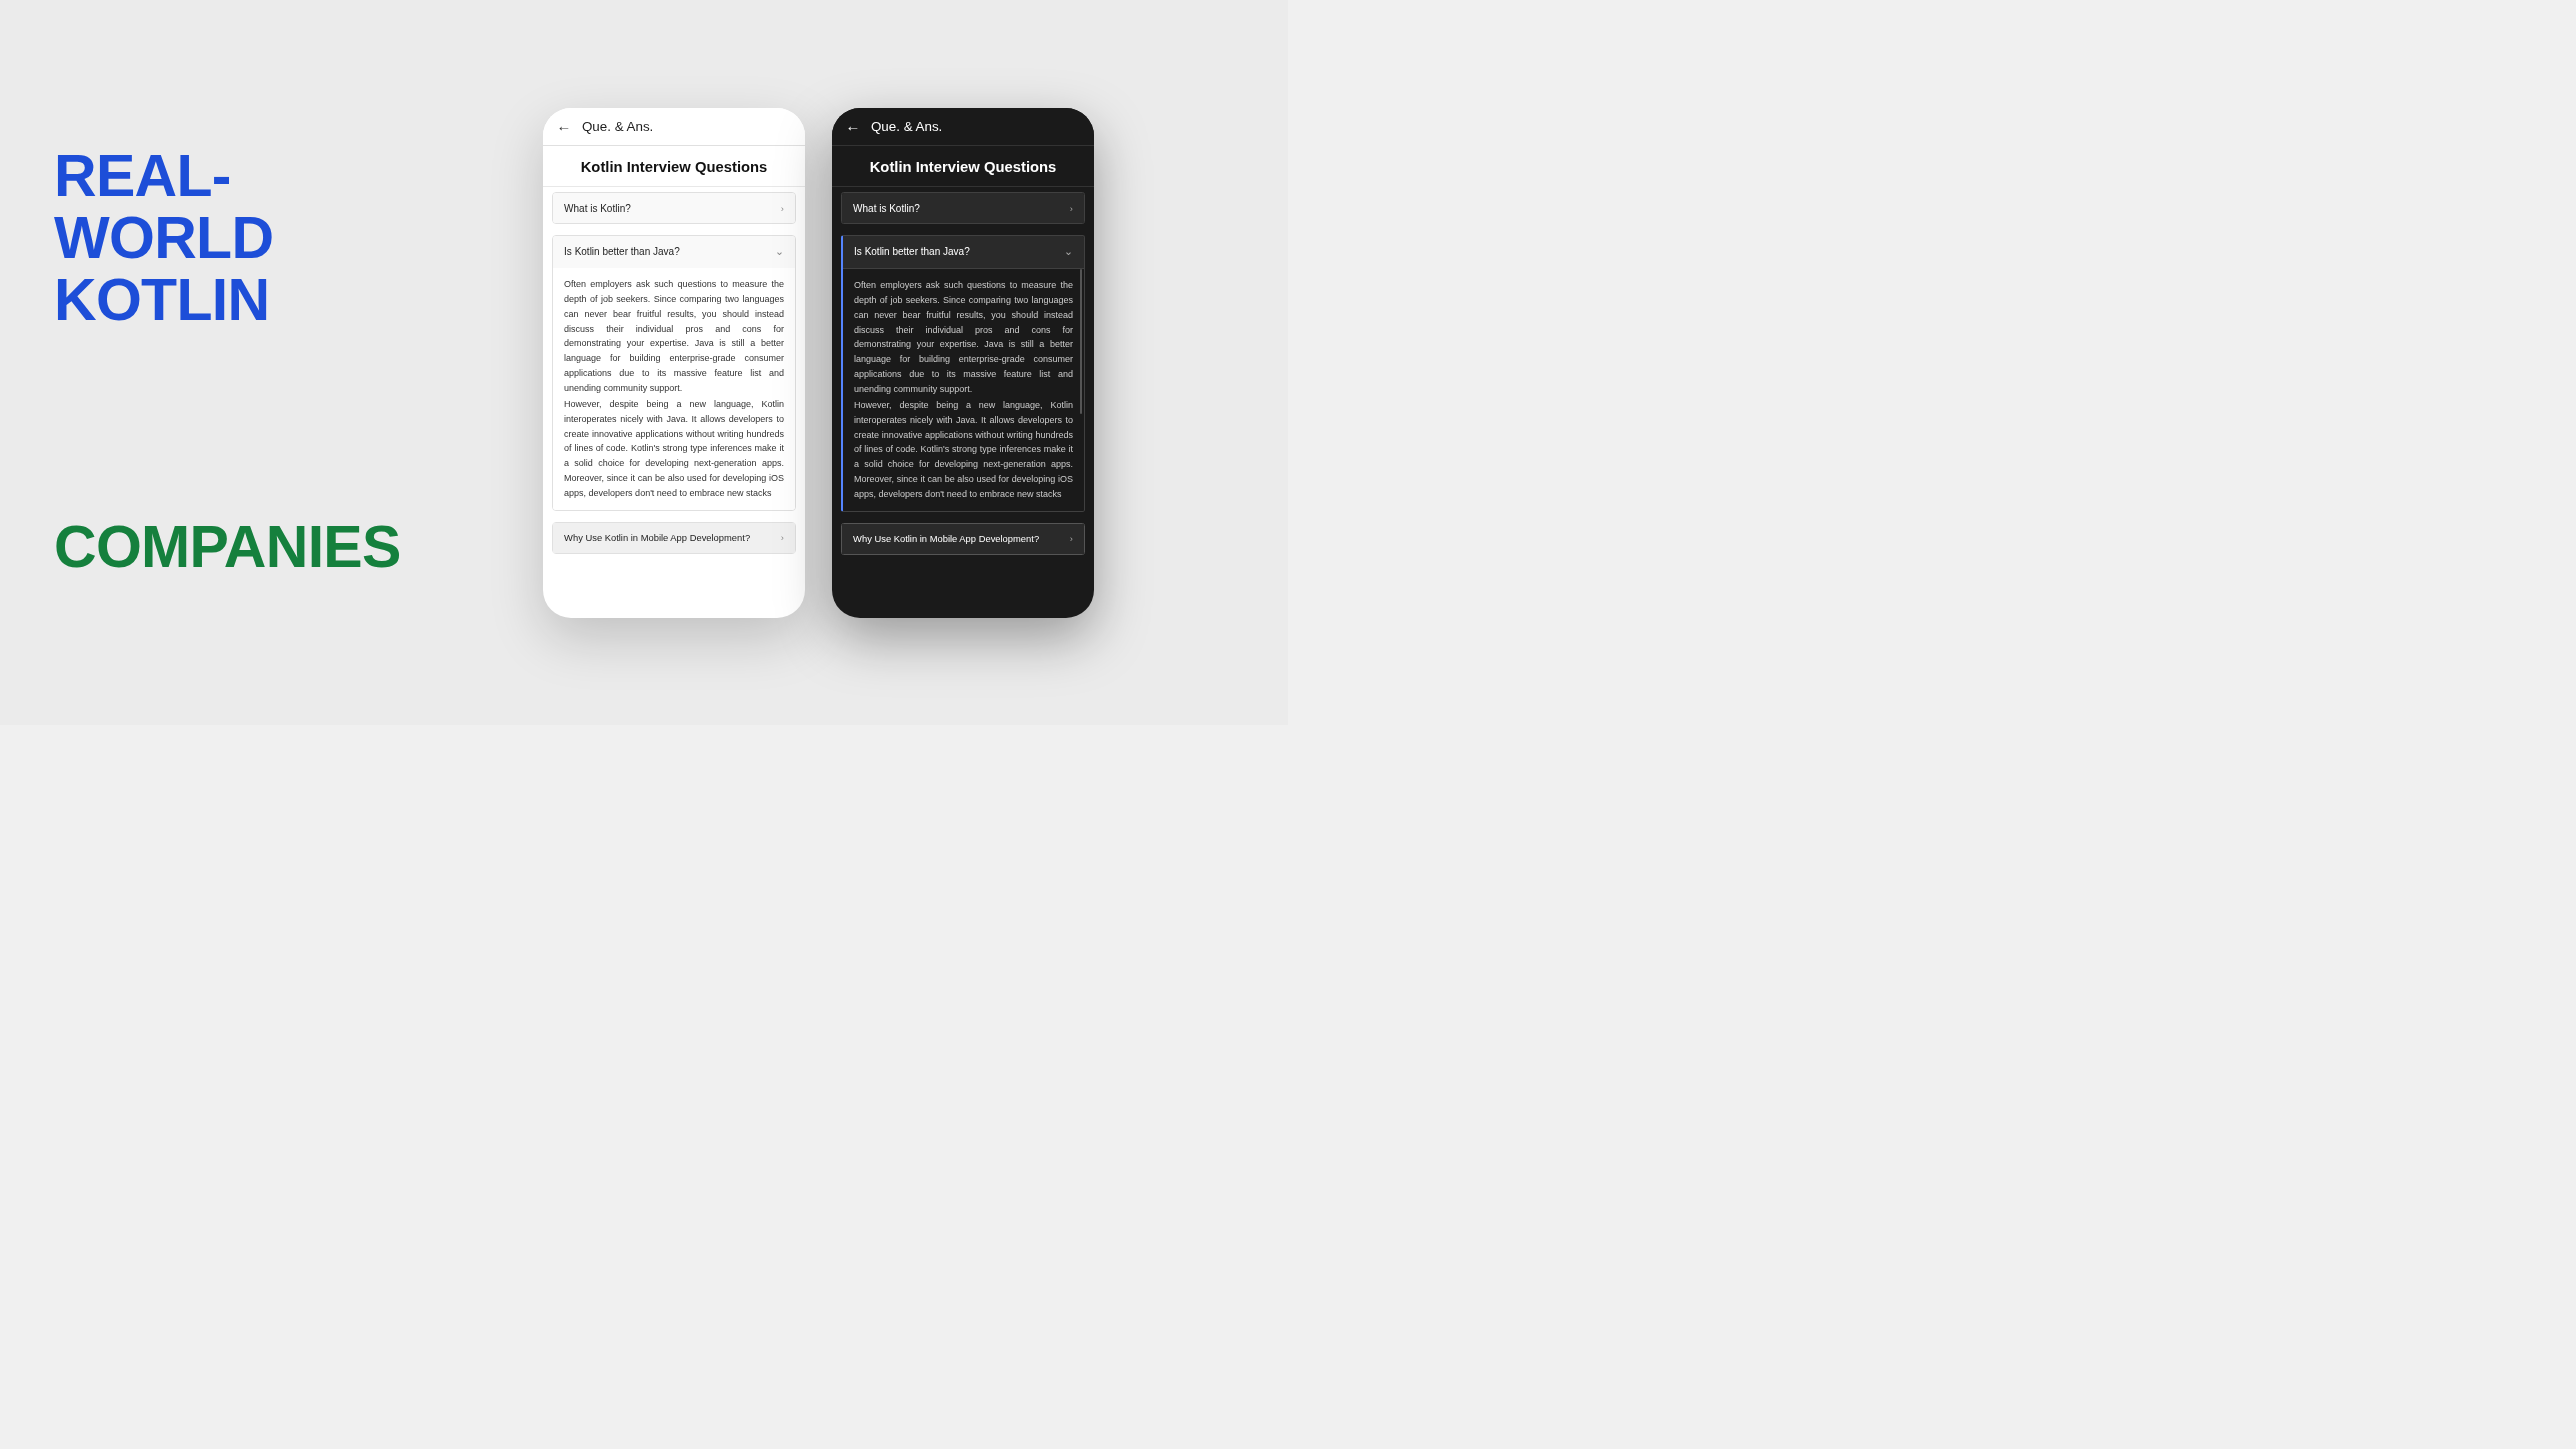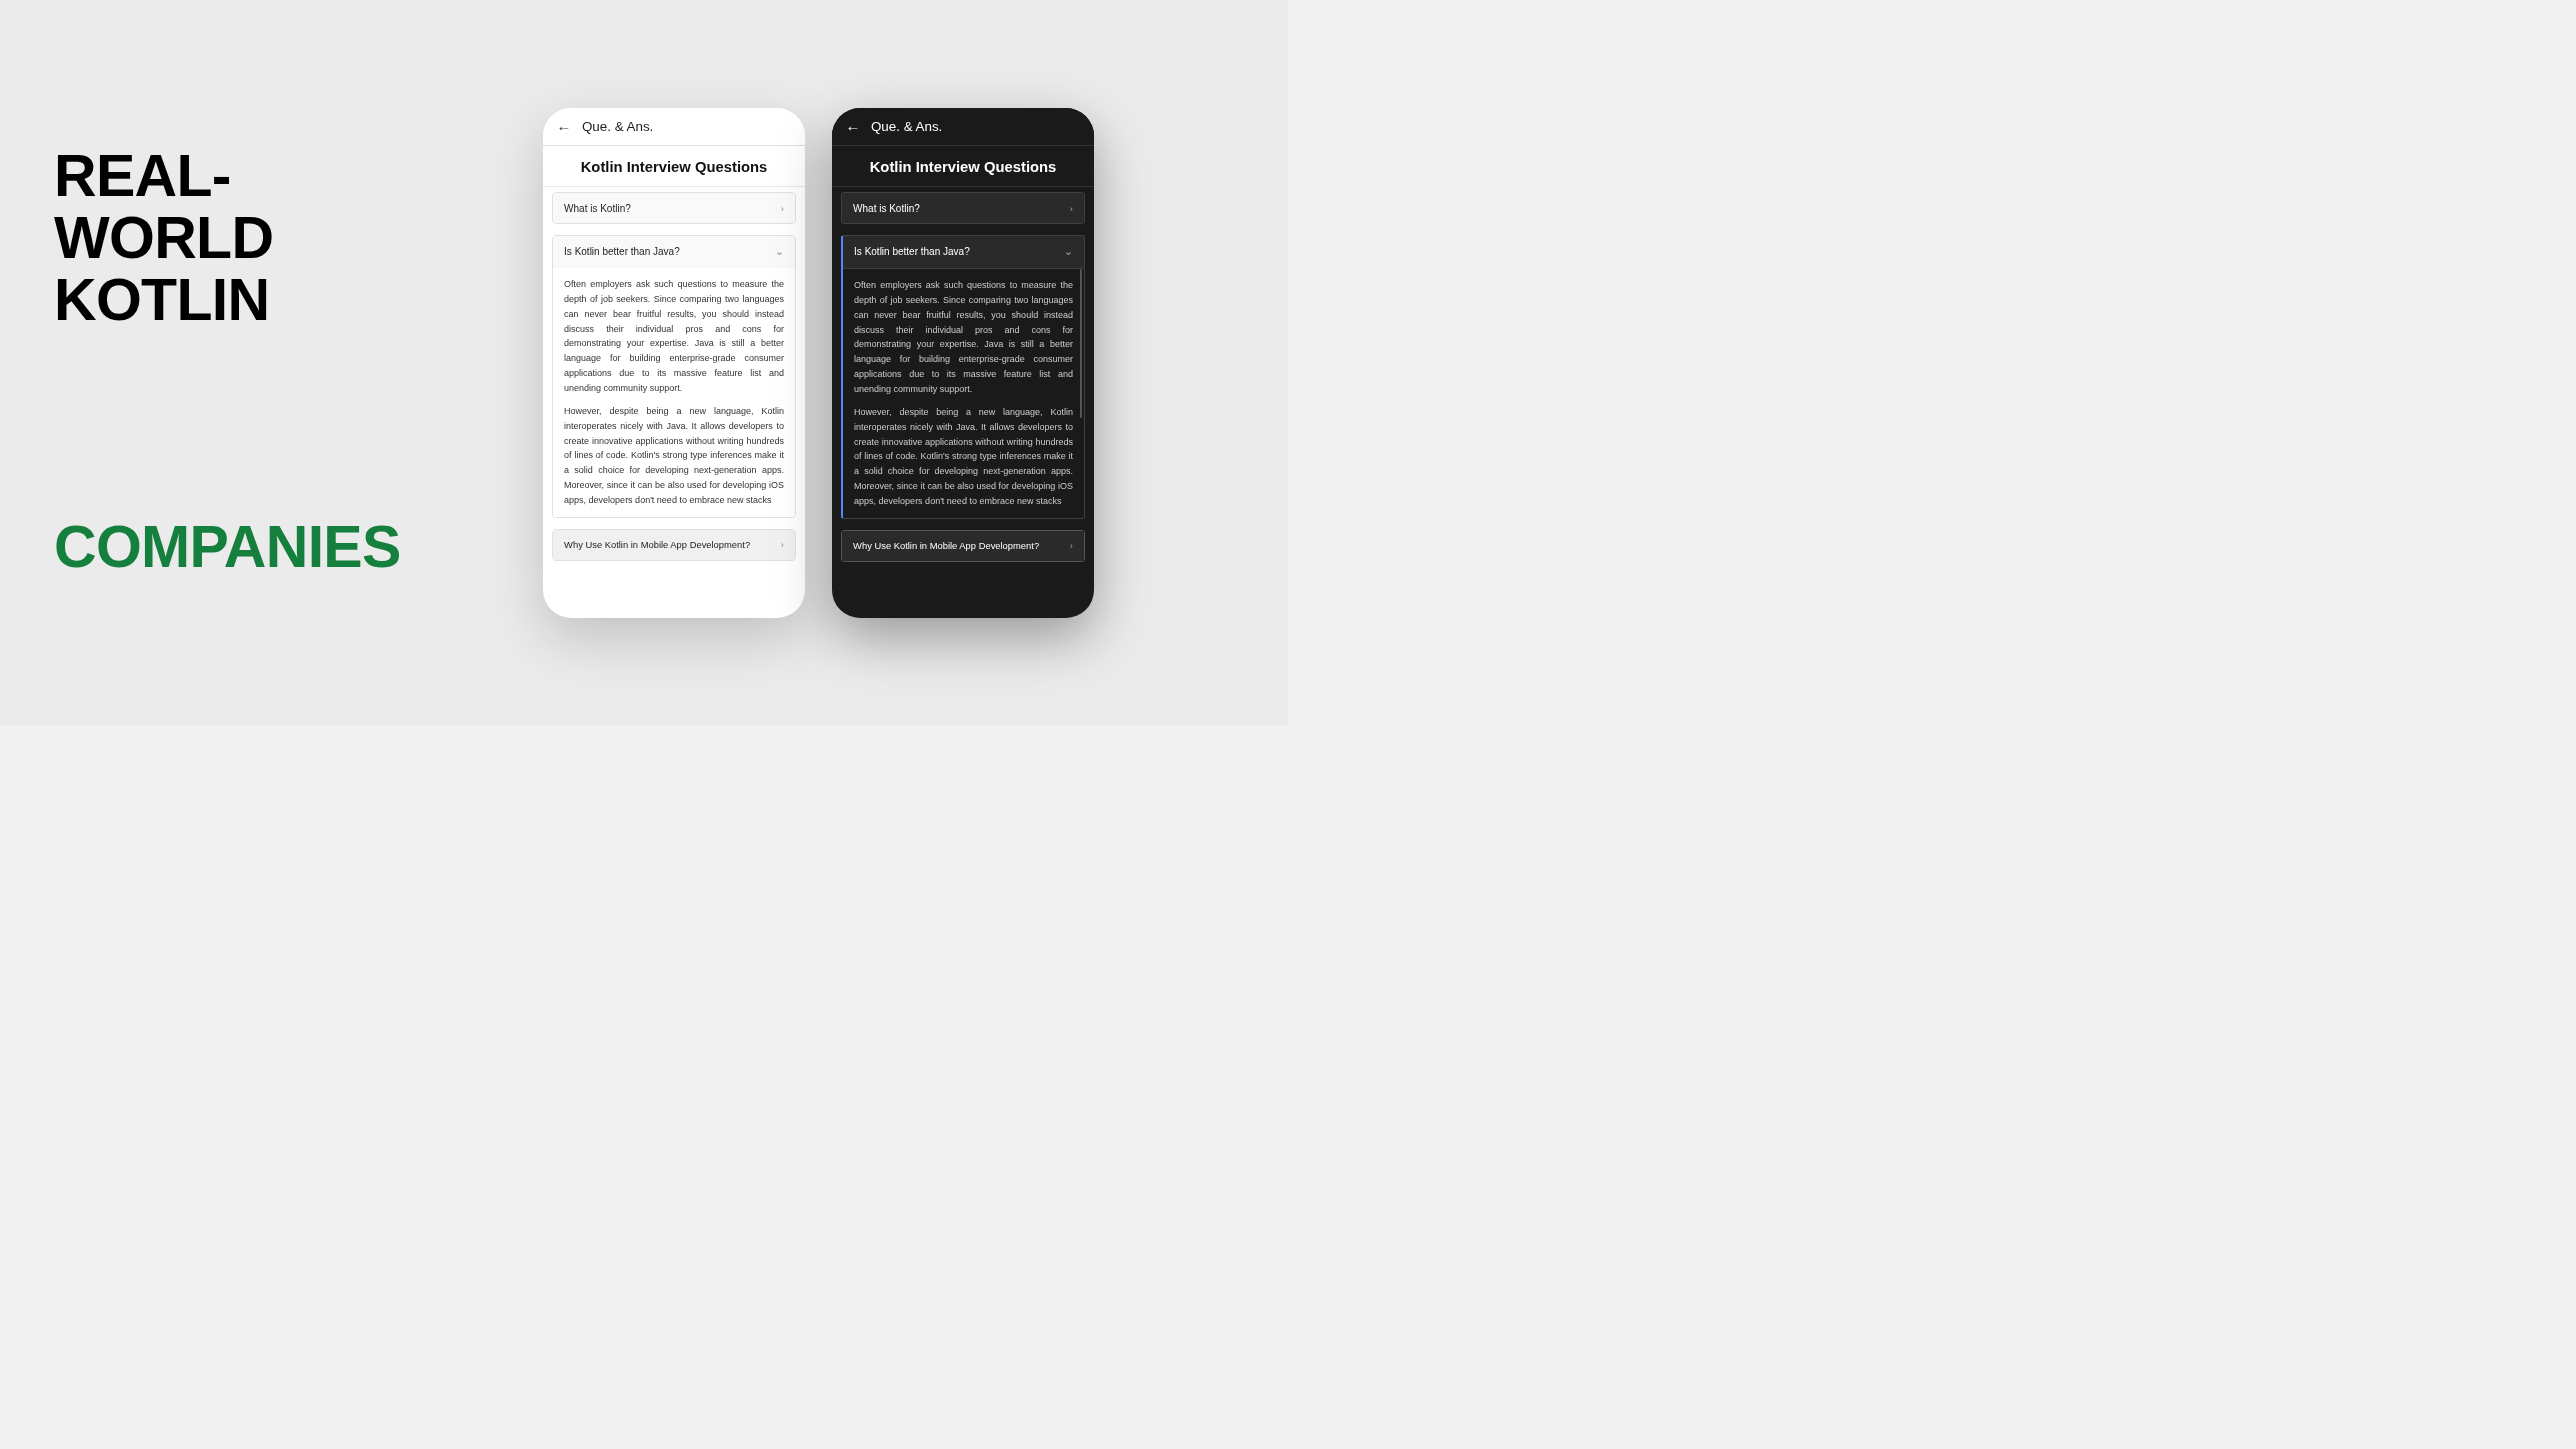--- a/index.html
+++ b/index.html
@@ -34,21 +34,21 @@
 
     .headline {
       font-size: 59px;
       font-weight: 900;
       line-height: 1.05;
       text-transform: uppercase;
       letter-spacing: -0.7px;
     }
 
     .headline .blue-text {
-      color: #000000;
+      color: #1d4ed8;
     }
 
     .headline .orange-text {
       color: #15803d;
     }
 
     
     .phones-container {
       display: flex;
       align-items: center;
@@ -231,21 +231,21 @@
       color: #cccccc;
       text-align: justify;
       background: #1a1a1a;
     }
 
     .dark-left-border {
       border-left: 2px solid #5585ff;
     }
 
     .content-paragraphs p + p {
-      margin-top: 8px;
+      margin-top: 1px;
     }
 
     
     .phone-dark .accordion-item-dark:last-of-type .accordion-content-dark {
       position: relative;
     }
 
     .scroll-indicator {
       position: absolute;
       right: 2px;

